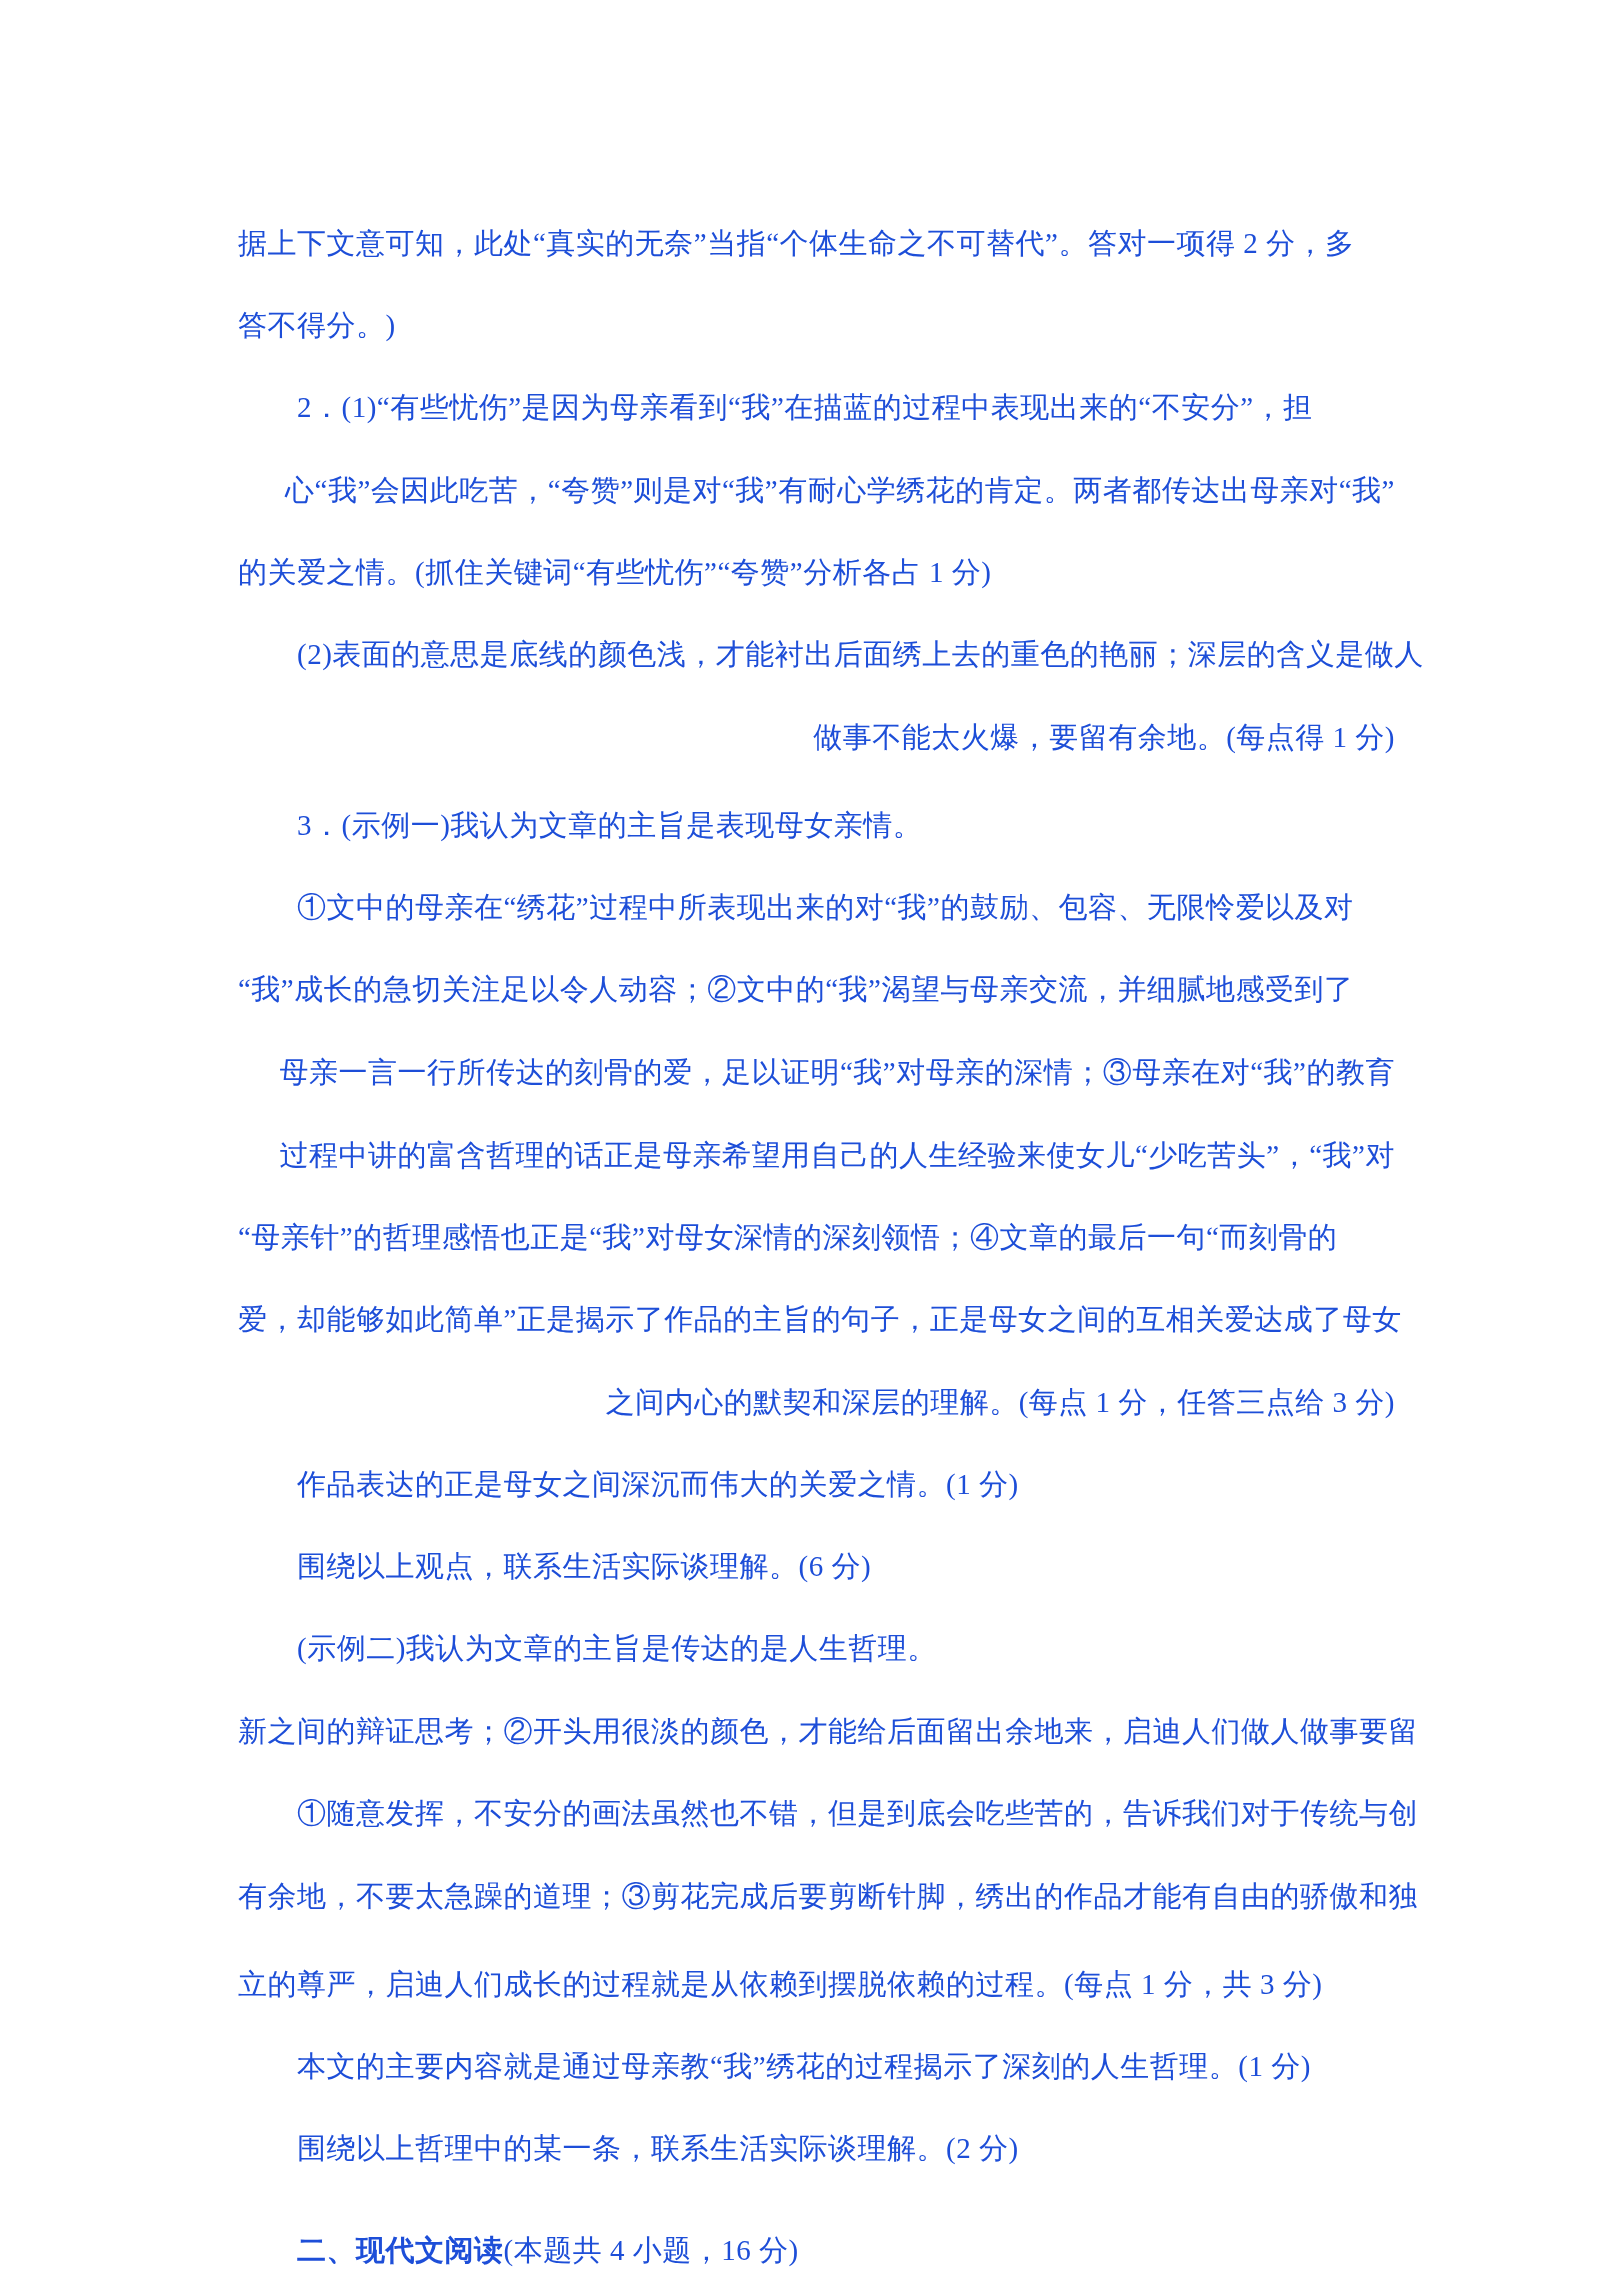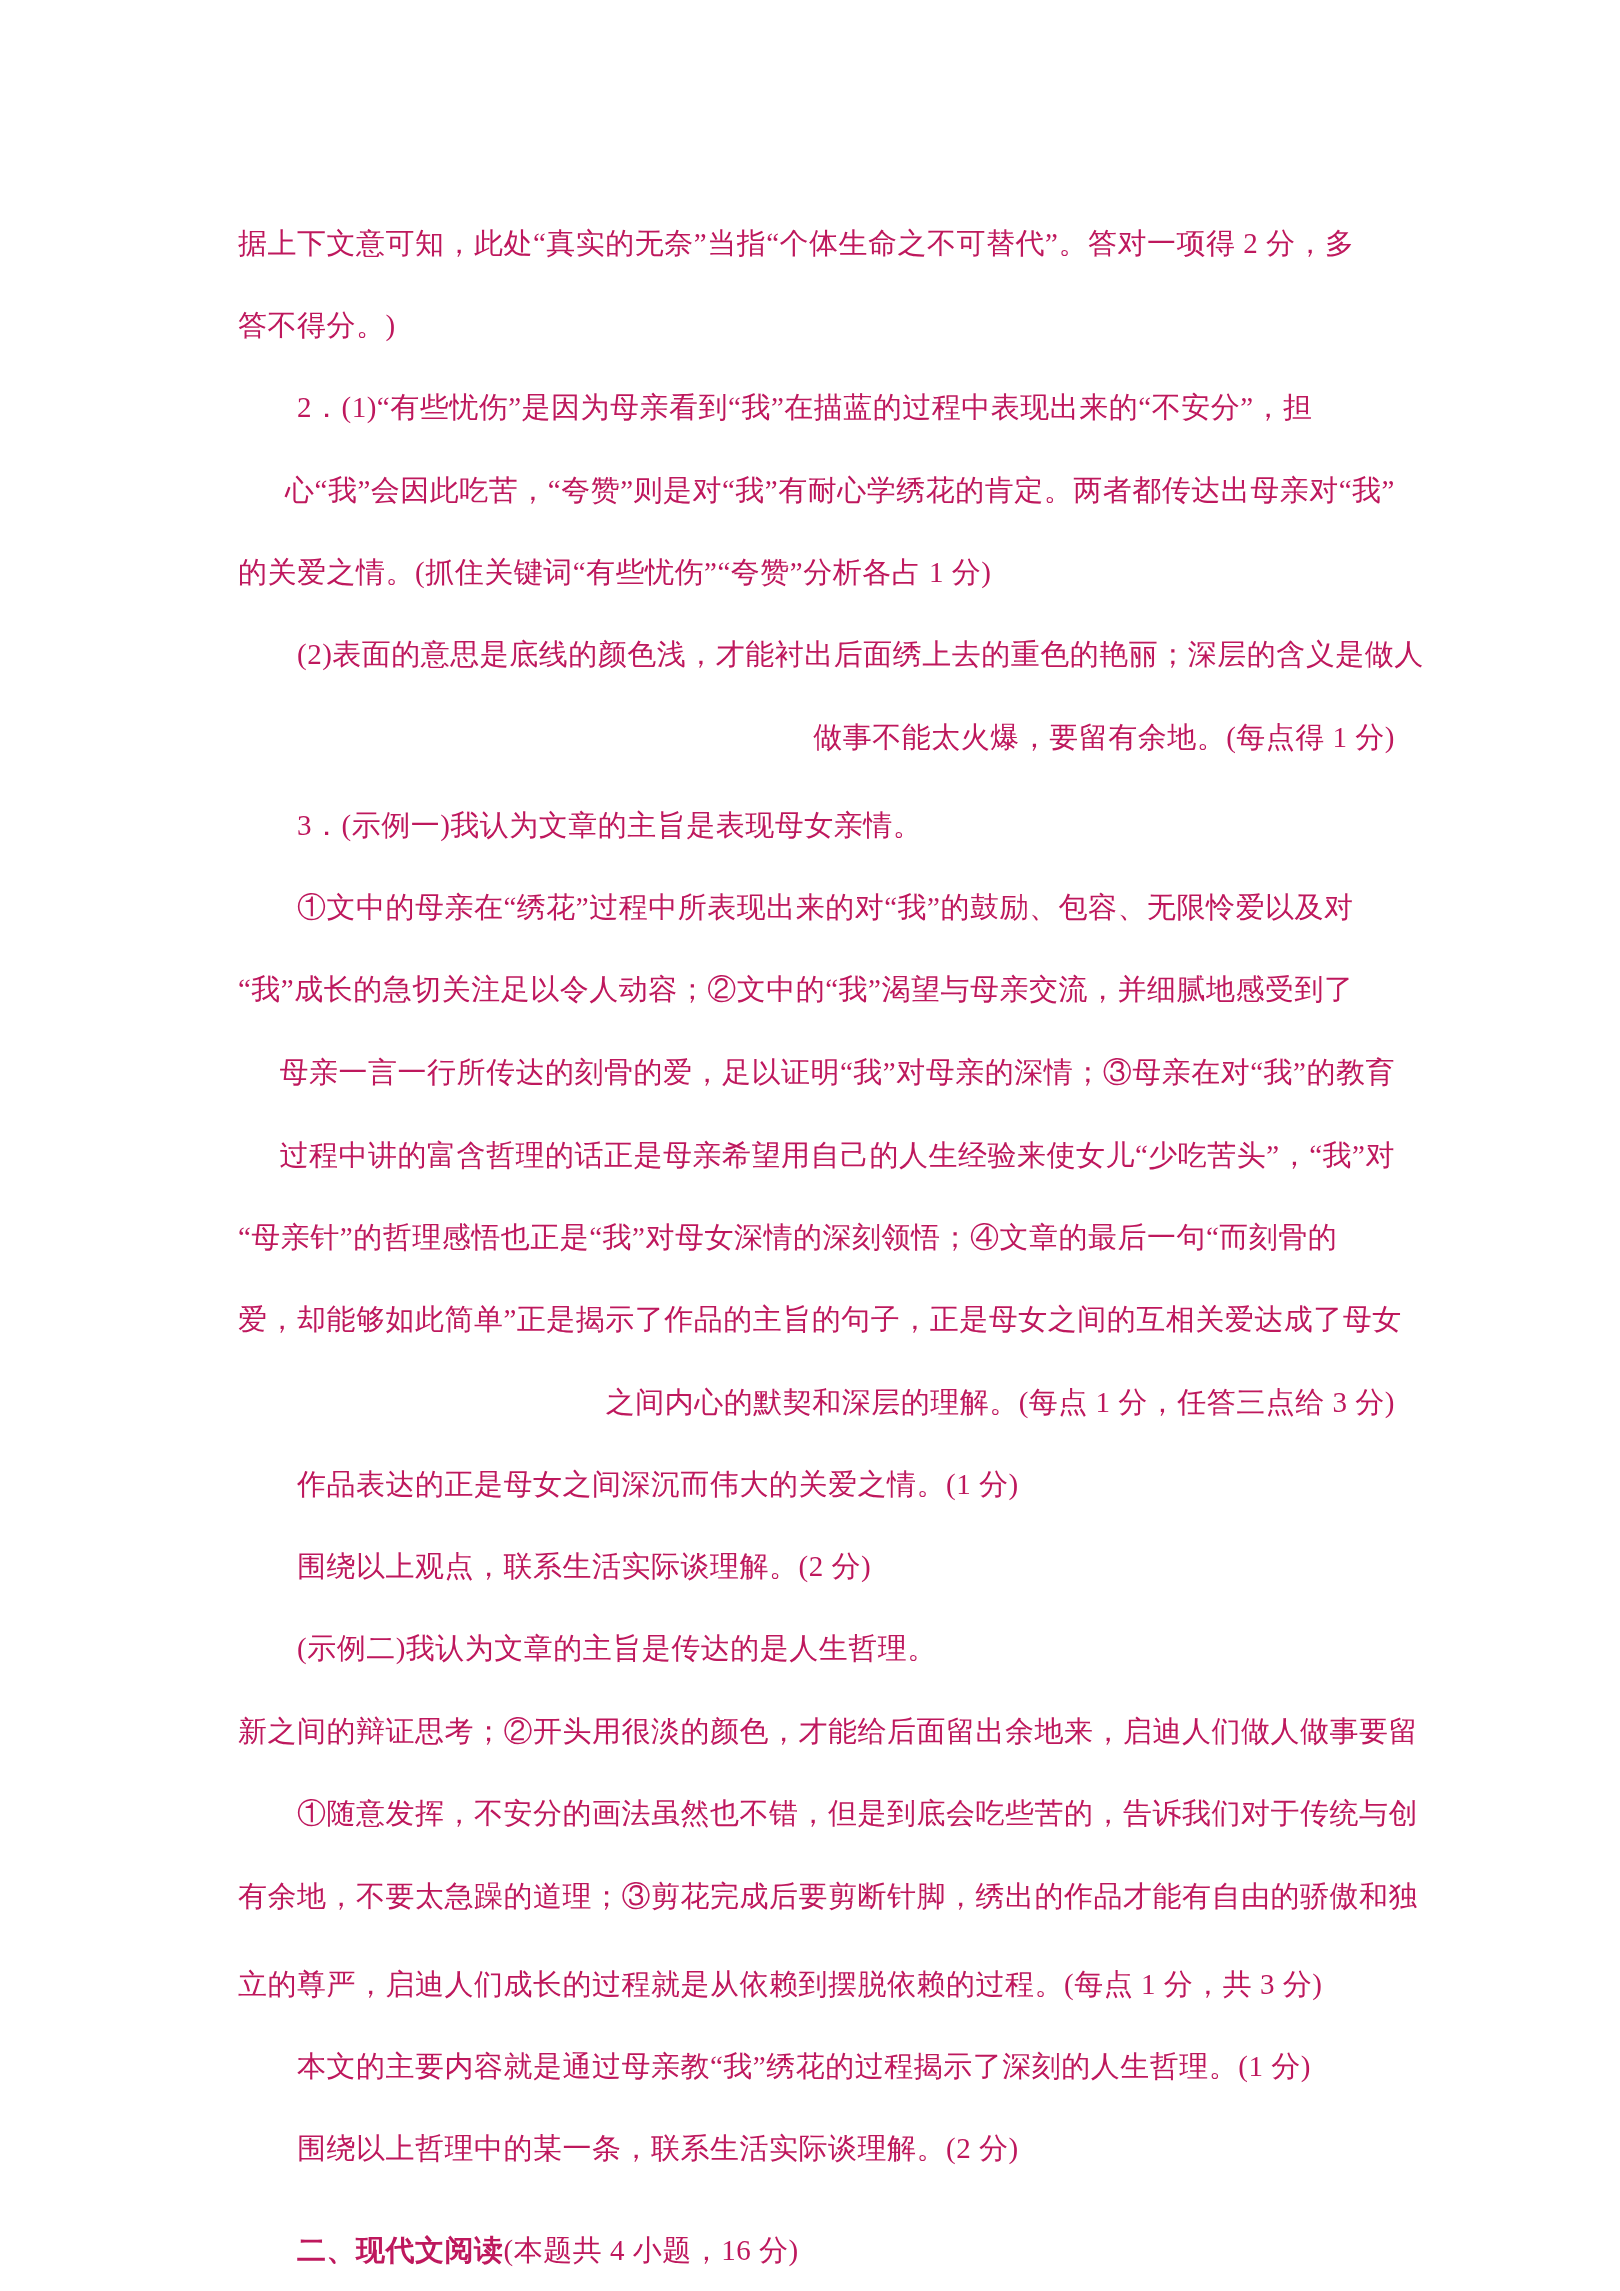--- a/index.html
+++ b/index.html
@@ -20,21 +20,21 @@
     top: 228px;
     left: 238px;
     right: 225px;
   }
   .line {
     font-family: "Liberation Serif", "DejaVu Serif", serif;
     font-size: 29px;
     line-height: 31px;
     height: 31px;
     white-space: nowrap;
-    color: #be185d;
+    color: #1d4ed8;
     letter-spacing: 0.5px;
   }
   .line.indent { padding-left: 59px; }
   .g-s  { margin-top: 51px; }
   .g-m  { margin-top: 52px; text-align: right; }
   .g-l  { margin-top: 57px; }
   .g-xl { margin-top: 71px; }
   .line .bold-part { font-weight: bold; text-align: right; }
 </style>
 </head>
@@ -51,21 +51,21 @@
       <div class="line g-m"><span>做事不能太火爆，要留有余地。(每点得 1 分)</span></div>
       <div class="line indent g-l"><span>3．(示例一)我认为文章的主旨是表现母女亲情。</span></div>
       <div class="line indent g-s"><span>①文中的母亲在“绣花”过程中所表现出来的对“我”的鼓励、包容、无限怜爱以及对</span></div>
       <div class="line g-s"><span>“我”成长的急切关注足以令人动容；②文中的“我”渴望与母亲交流，并细腻地感受到了</span></div>
       <div class="line g-m"><span>母亲一言一行所传达的刻骨的爱，足以证明“我”对母亲的深情；③母亲在对“我”的教育</span></div>
       <div class="line g-m"><span>过程中讲的富含哲理的话正是母亲希望用自己的人生经验来使女儿“少吃苦头”，“我”对</span></div>
       <div class="line g-s"><span>“母亲针”的哲理感悟也正是“我”对母女深情的深刻领悟；④文章的最后一句“而刻骨的</span></div>
       <div class="line g-s"><span>爱，却能够如此简单”正是揭示了作品的主旨的句子，正是母女之间的互相关爱达成了母女</span></div>
       <div class="line g-m"><span>之间内心的默契和深层的理解。(每点 1 分，任答三点给 3 分)</span></div>
       <div class="line indent g-s"><span>作品表达的正是母女之间深沉而伟大的关爱之情。(1 分)</span></div>
-      <div class="line indent g-s"><span>围绕以上观点，联系生活实际谈理解。(2 分)</span></div>
+      <div class="line indent g-s"><span>围绕以上观点，联系生活实际谈理解。(6 分)</span></div>
       <div class="line indent g-s"><span>(示例二)我认为文章的主旨是传达的是人生哲理。</span></div>
       <div class="line g-m"><span>新之间的辩证思考；②开头用很淡的颜色，才能给后面留出余地来，启迪人们做人做事要留</span></div>
       <div class="line indent g-s"><span>①随意发挥，不安分的画法虽然也不错，但是到底会吃些苦的，告诉我们对于传统与创</span></div>
       <div class="line g-m"><span>有余地，不要太急躁的道理；③剪花完成后要剪断针脚，绣出的作品才能有自由的骄傲和独</span></div>
       <div class="line g-l"><span>立的尊严，启迪人们成长的过程就是从依赖到摆脱依赖的过程。(每点 1 分，共 3 分)</span></div>
       <div class="line indent g-s"><span>本文的主要内容就是通过母亲教“我”绣花的过程揭示了深刻的人生哲理。(1 分)</span></div>
       <div class="line indent g-s"><span>围绕以上哲理中的某一条，联系生活实际谈理解。(2 分)</span></div>
       <div class="line indent g-xl"><span class="bold-part">二、现代文阅读</span><span>(本题共 4 小题，16 分)</span></div>
       <div class="line indent g-l"><span>阅读下面的文字，完成 1～4 题。</span></div>
     </div>

